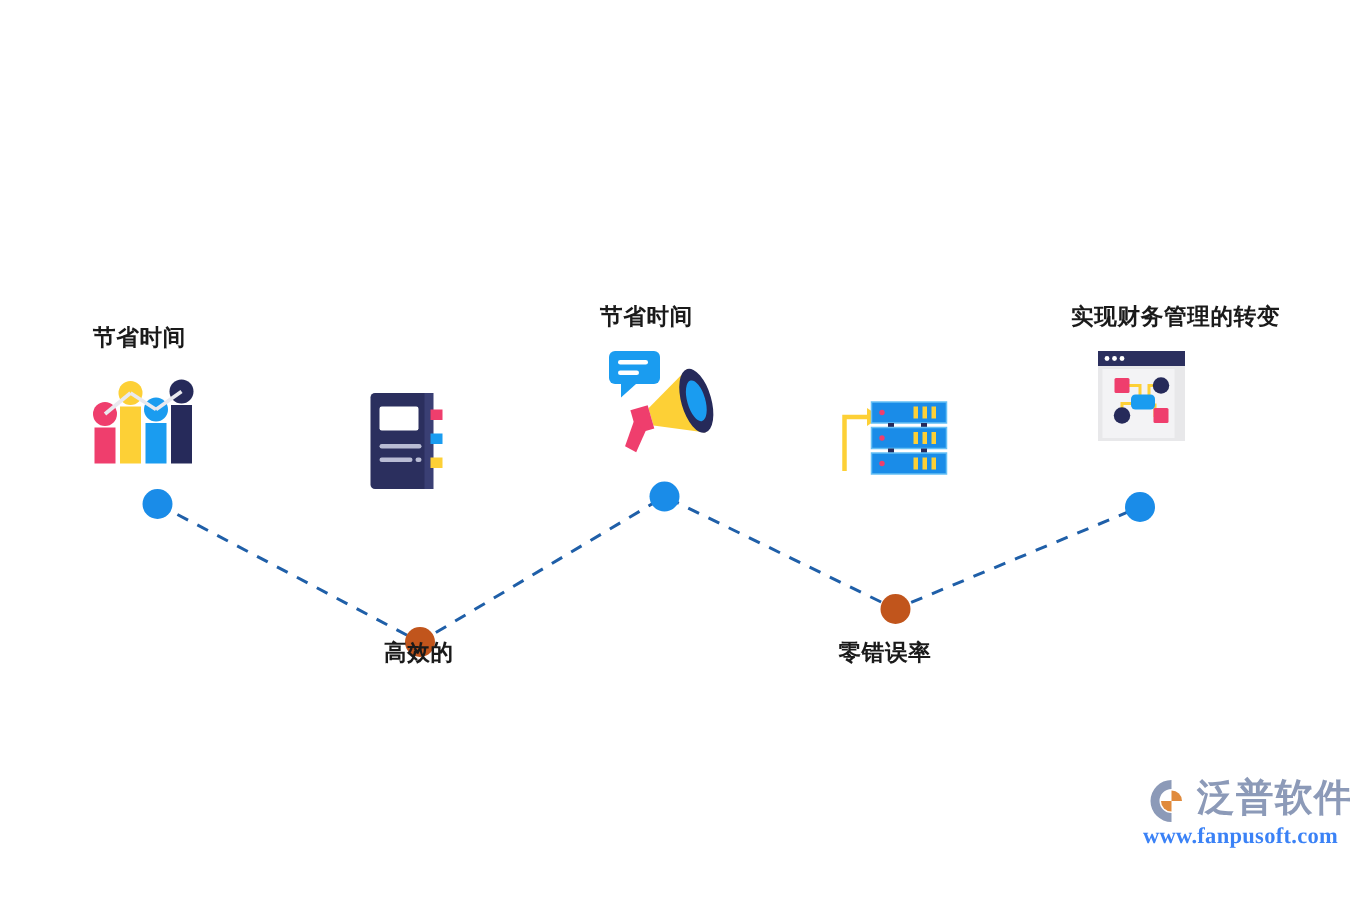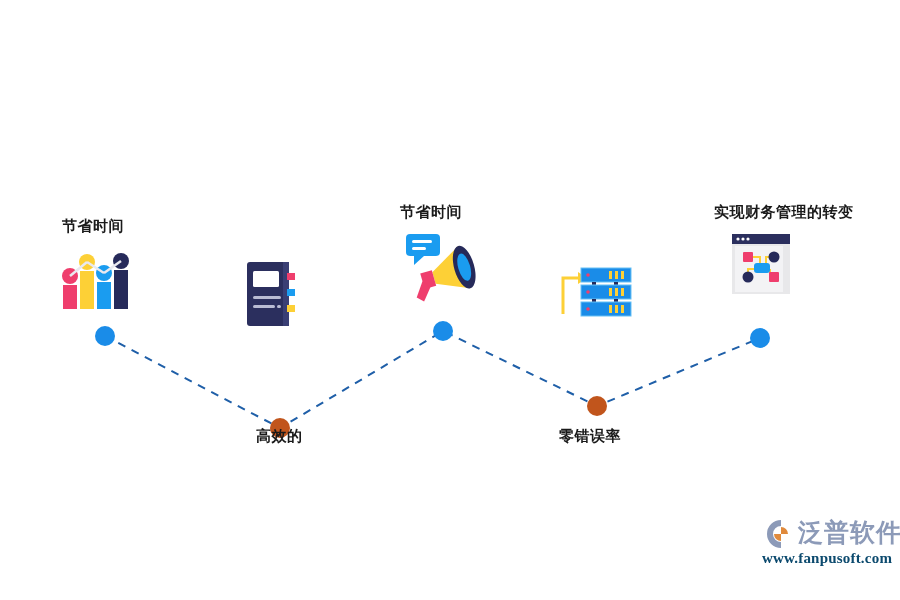--- a/index.html
+++ b/index.html
@@ -55,21 +55,21 @@
     letter-spacing: 1px;
     white-space: nowrap;
     line-height: 1;
   }
   .wm-url {
     position: absolute;
     left: 0px;
     top: 33px;
     font-size: 15px;
     font-weight: bold;
-    color: #0c4a6e;
+    color: #3b82f6;
     letter-spacing: 0.2px;
     white-space: nowrap;
     font-family: "Liberation Serif", "DejaVu Serif", serif;
     line-height: 1;
   }
   .wm-mark {
     position: absolute;
     left: 2px;
     top: 0px;
     width: 34px;

